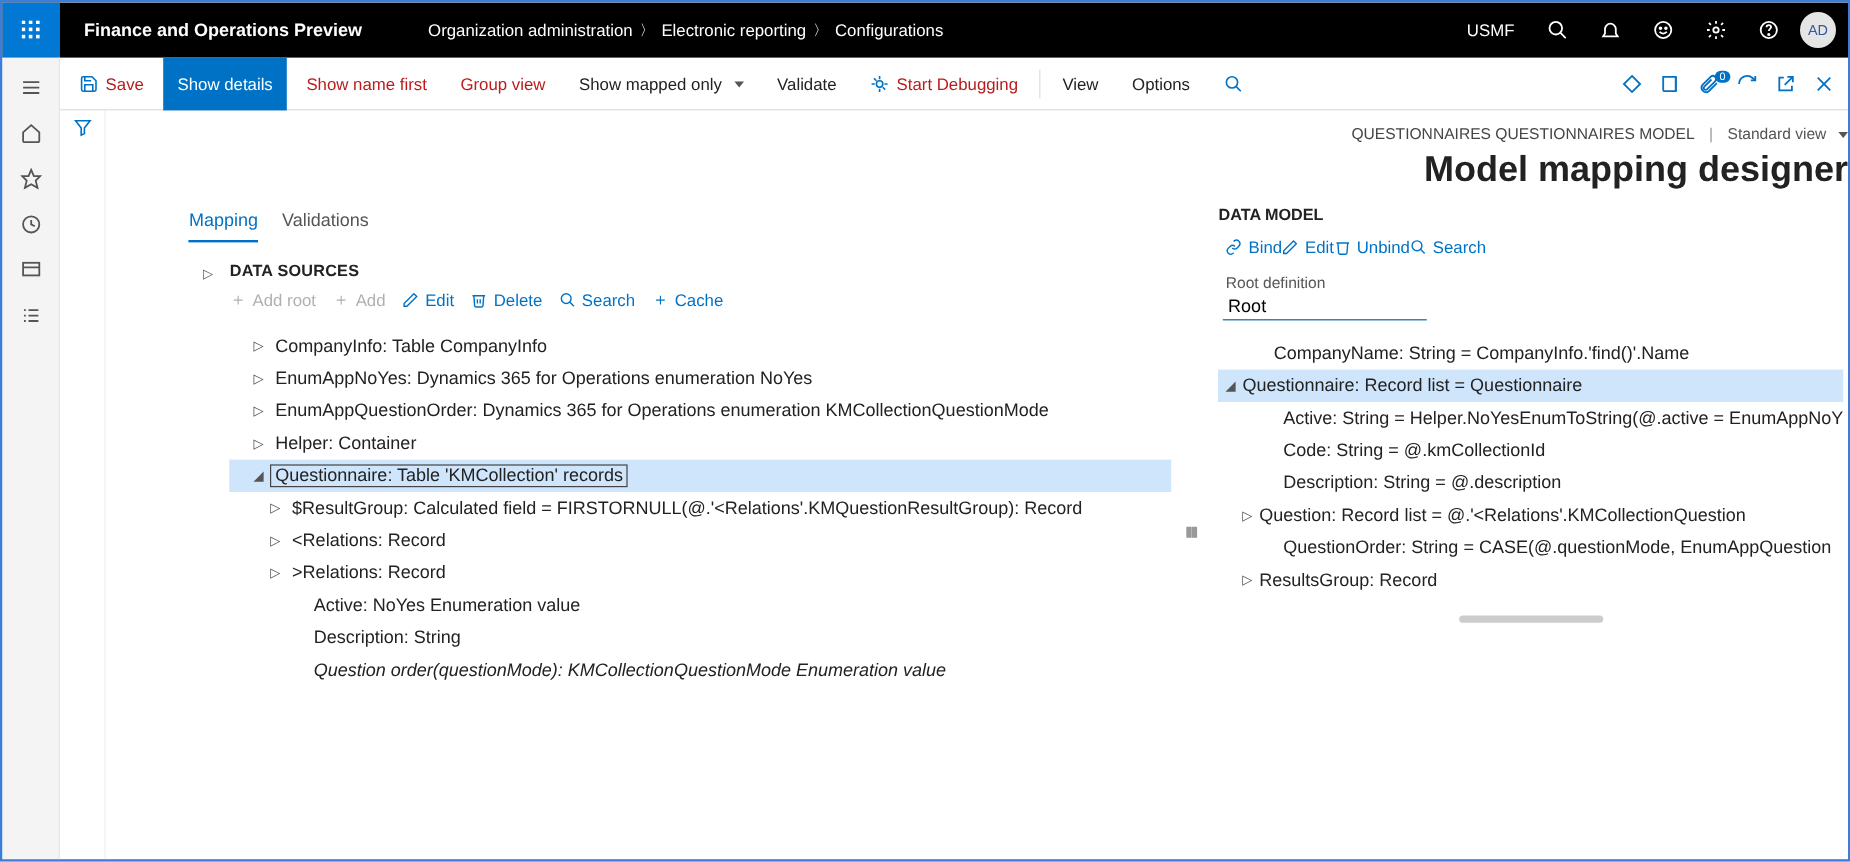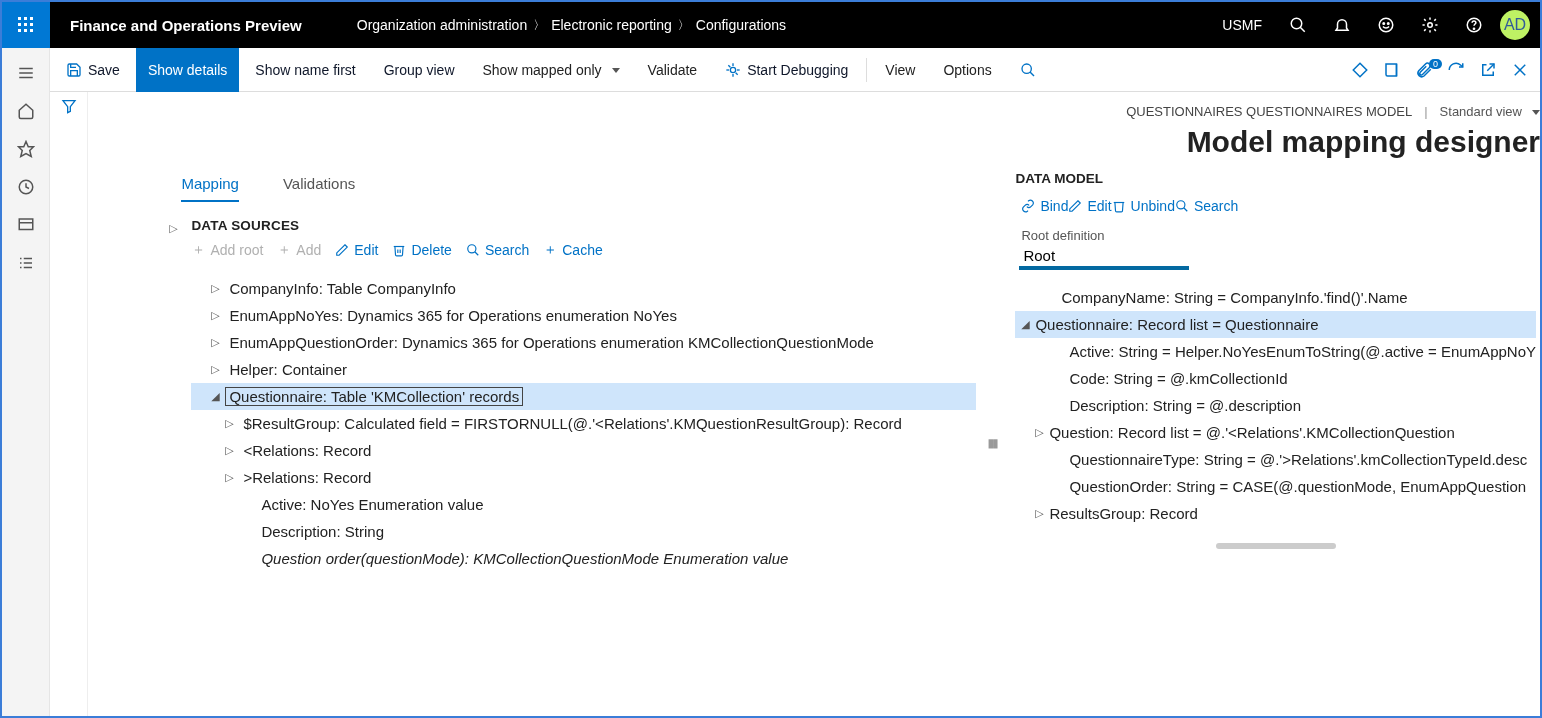--- a/index.html
+++ b/index.html
@@ -7,44 +7,44 @@
   .topbar { height: 46px; background: #000; color: #fff; display: flex; align-items: center; }
   .app-launcher { width: 48px; height: 46px; display: flex; align-items: center; justify-content: center; background: #0078d4; }
   .app-launcher svg { fill: #fff; }
   .app-title { font-weight: 600; font-size: 15px; padding: 0 20px; white-space: nowrap; }
   .breadcrumb { display: flex; align-items: center; font-size: 14px; padding-left: 35px; gap: 6px; flex: 1; }
   .breadcrumb .crumb { color: #fff; cursor: pointer; }
   .breadcrumb .chev { font-size: 12px; color: #fff; }
   .top-right { display: flex; align-items: center; gap: 0; height: 46px; }
   .top-right .legal { font-size: 14px; padding: 0 14px; }
   .top-right .tr-icon { width: 44px; height: 46px; display: flex; align-items: center; justify-content: center; color: #fff; cursor: pointer; }
-  .top-right .avatar { width: 30px; height: 30px; border-radius: 50%; background: #bef264; color: #315b99; font-size: 16px; display: flex; align-items: center; justify-content: center; margin: 0 10px 0 4px; }
+  .top-right .avatar { width: 30px; height: 30px; border-radius: 50%; background: #e5e5e5; color: #315b99; font-size: 12px; display: flex; align-items: center; justify-content: center; margin: 0 10px 0 4px; }
   .shell { display: flex; height: calc(100% - 46px); }
   .leftnav { width: 48px; background: #f4f4f4; border-right: 1px solid #e5e5e5; display: flex; flex-direction: column; align-items: center; padding-top: 6px; }
   .leftnav .nav-icon { width: 48px; height: 38px; display: flex; align-items: center; justify-content: center; color: #555; cursor: pointer; }
   .workspace { flex: 1; display: flex; flex-direction: column; min-width: 0; }
   .cmdbar { height: 44px; border-bottom: 1px solid #ddd; display: flex; align-items: center; padding: 0 4px; gap: 4px; }
-  .cmdbar .cmd { display: flex; align-items: center; gap: 6px; padding: 0 12px; height: 44px; font-size: 14px; color: #0f172a; cursor: pointer; white-space: nowrap; }
+  .cmdbar .cmd { display: flex; align-items: center; gap: 6px; padding: 0 12px; height: 44px; font-size: 14px; color: #b91c1c; cursor: pointer; white-space: nowrap; }
   .cmdbar .cmd.black { color: #222; }
   .cmdbar .cmd.active { background: #0072c6; color: #fff; }
   .cmdbar .sep { width: 1px; height: 24px; background: #ddd; margin: 0 2px; }
   .cmdbar .right { margin-left: auto; display: flex; align-items: center; }
   .cmdbar .right .badge-icon { display: flex; align-items: center; justify-content: center; width: 32px; }
   .body-row { flex: 1; display: flex; min-height: 0; }
   .filter-col { width: 38px; border-right: 1px solid #eee; display: flex; justify-content: center; padding-top: 6px; }
   .filter-col .funnel { color: #0072c6; font-size: 14px; }
   .content { flex: 1; display: flex; flex-direction: column; padding: 12px 0 0 18px; min-width: 0; align-items: flex-end; }
   .context-row { display: flex; align-items: center; gap: 12px; font-size: 13px; color: #444; }
   .context-row .divider { color: #999; }
   .context-row .view-sel { color: #555; display: flex; align-items: center; gap: 6px; cursor: pointer; }
   .page-title { font-size: 30px; font-weight: 600; color: #222; margin: 6px 0 12px 0; }
   .main-cols { flex: 1; display: flex; min-height: 0; }
   .left-pane { flex: 0 0 850px; display: flex; flex-direction: column; min-width: 0; }
   .tabs { display: flex; gap: 20px; border-bottom: 0; padding-left: 2px; }
-  .tabs .tab { font-size: 15px; padding: 4px 0 8px; color: #555; cursor: pointer; border-bottom: 2px solid transparent; margin-left: 24px; }
+  .tabs .tab { font-size: 15px; padding: 4px 0 8px; color: #555; cursor: pointer; border-bottom: 2px solid transparent; }
   .tabs .tab.active { color: #0072c6; border-bottom: 2px solid #0072c6; }
   .ds-block { display: flex; margin-top: 16px; }
   .ds-gutter { width: 36px; display: flex; justify-content: center; padding-top: 4px; color: #666; font-size: 11px; }
   .ds-content { flex: 1; }
   .ds-title { font-size: 13.5px; font-weight: 700; color: #222; margin-bottom: 8px; letter-spacing: .2px; }
   .ds-toolbar { display: flex; gap: 14px; align-items: center; margin-bottom: 16px; }
   .ds-toolbar .btn { display: flex; align-items: center; gap: 5px; font-size: 14px; color: #0072c6; cursor: pointer; }
   .ds-toolbar .btn.disabled { color: #b0b0b0; cursor: default; }
   .tree { font-size: 15px; color: #222; }
   .tree .node { display: flex; align-items: center; height: 27px; border-radius: 0; }
@@ -53,21 +53,21 @@
   .tree .node.l0 { padding-left: 14px; }
   .tree .node.l1 { padding-left: 32px; }
   .tree .node.l1sel { background: #cfe5fb; padding-left: 14px; width: 785px; }
   .tree .node.l1sel .label { border: 1px solid #444; padding: 0 3px; }
   .right-pane { flex: 1; padding: 0 4px 0 10px; position: relative; min-width: 0; }
   .right-pane .panel-drag { position: absolute; left: -18px; top: 265px; color: #999; font-size: 12px; letter-spacing: -2px; }
   .dm-head { font-size: 13.5px; font-weight: 700; color: #222; margin-bottom: 12px; }
   .dm-toolbar { display: flex; align-items: center; margin-bottom: 14px; padding-left: 6px; }
   .dm-toolbar .btn { display: flex; align-items: center; gap: 5px; font-size: 14px; color: #0072c6; cursor: pointer; }
   .dm-field-label { font-size: 13px; color: #555; padding-left: 6px; }
-  .dm-input { font-size: 15px; padding: 2px 4px; border: none; border-bottom: 4px solid #0369a1; width: 170px; margin: 2px 0 14px 4px; outline: none; }
+  .dm-input { font-size: 15px; padding: 2px 4px; border: none; border-bottom: 1px solid #0369a1; width: 170px; margin: 2px 0 14px 4px; outline: none; }
   .dm-tree { font-size: 15px; color: #222; }
   .dm-tree .node { display: flex; align-items: center; height: 27px; }
   .dm-tree .node .expander { width: 20px; text-align: center; color: #555; font-size: 11px; cursor: pointer; display: inline-block; }
   .dm-tree .pad0 { padding-left: 26px; }
   .dm-tree .pad0e { padding-left: 0px; }
   .dm-tree .pad1 { padding-left: 34px; }
   .dm-tree .pad1e { padding-left: 14px; }
   .dm-tree .sel { background: #cfe5fb; width: 100%; }
   .dm-tree .node .label { white-space: nowrap; overflow: hidden; }
   .hscroll { width: 120px; height: 6px; background: #ccc; border-radius: 3px; margin: 16px auto 0 auto; }
@@ -436,24 +436,20 @@
                 <div class="node pad1">
                   <span class="expander" style="visibility: hidden;"></span>
                   <span class="label">Description: String = @.description</span>
                 </div>
                 <div class="node pad1e">
                   <span class="expander">▷</span>
                   <span class="label">Question: Record list = @.'&lt;Relations'.KMCollectionQuestion</span>
                 </div>
                 <div class="node pad1">
                   <span class="expander" style="visibility: hidden;"></span>
-                  <span class="label">QuestionnaireType: String = @.'&gt;Relations'.kmCollectionTypeId.desc</span>
-                </div>
-                <div class="node pad1">
-                  <span class="expander" style="visibility: hidden;"></span>
                   <span class="label">QuestionOrder: String = CASE(@.questionMode, EnumAppQuestion</span>
                 </div>
                 <div class="node pad1e">
                   <span class="expander">▷</span>
                   <span class="label">ResultsGroup: Record</span>
                 </div>
               </div>
             <div class="hscroll"></div>
           </div>
         </div>

